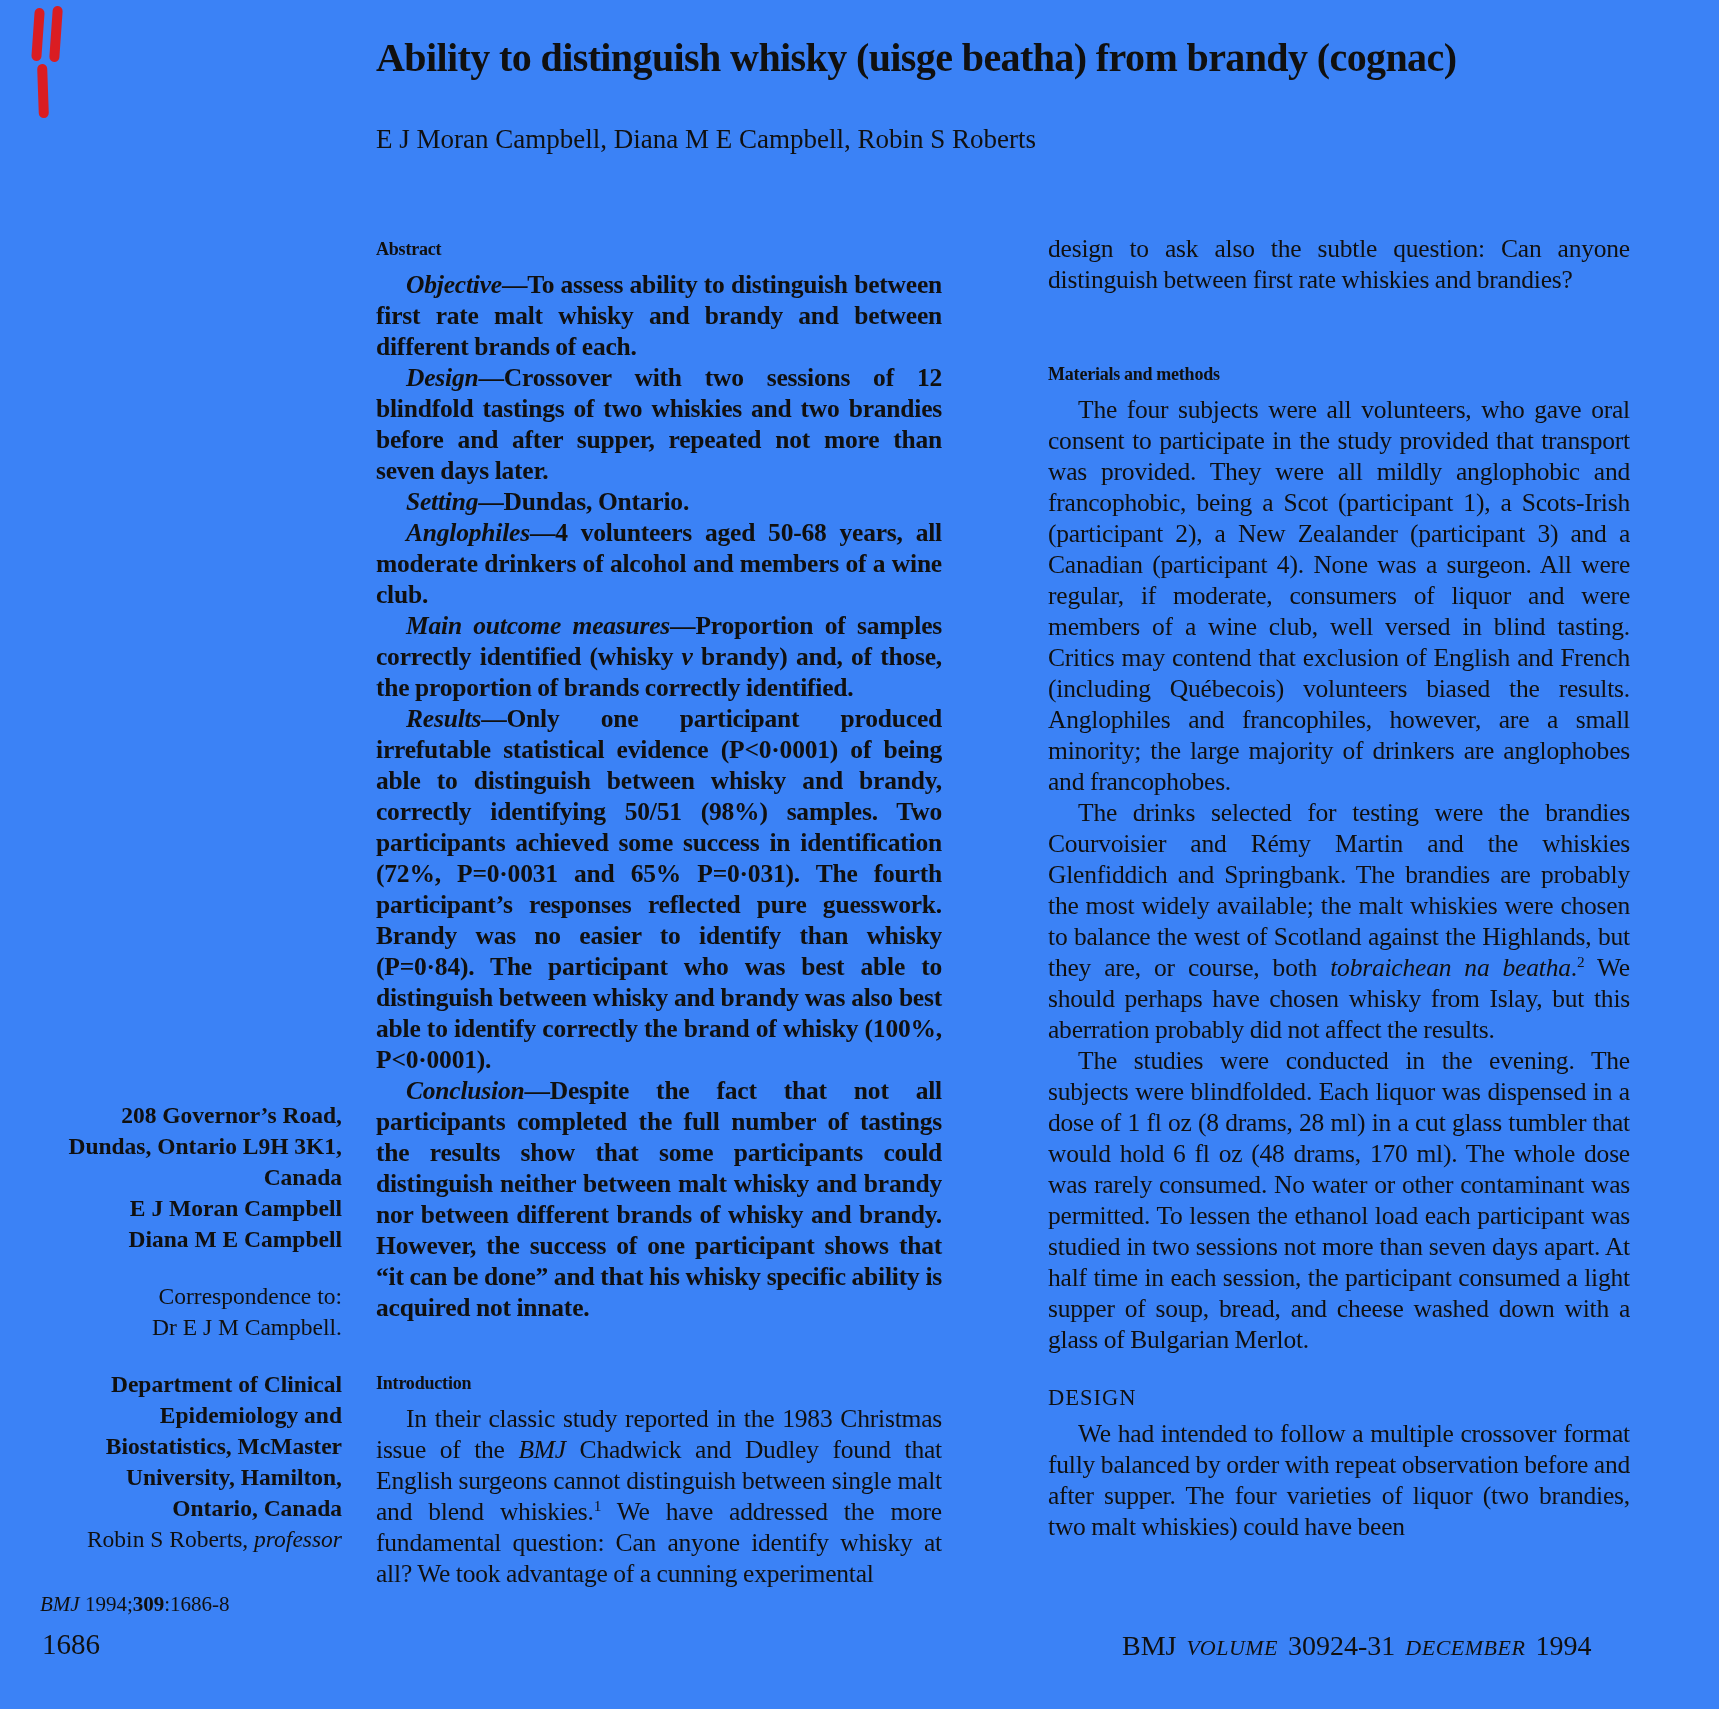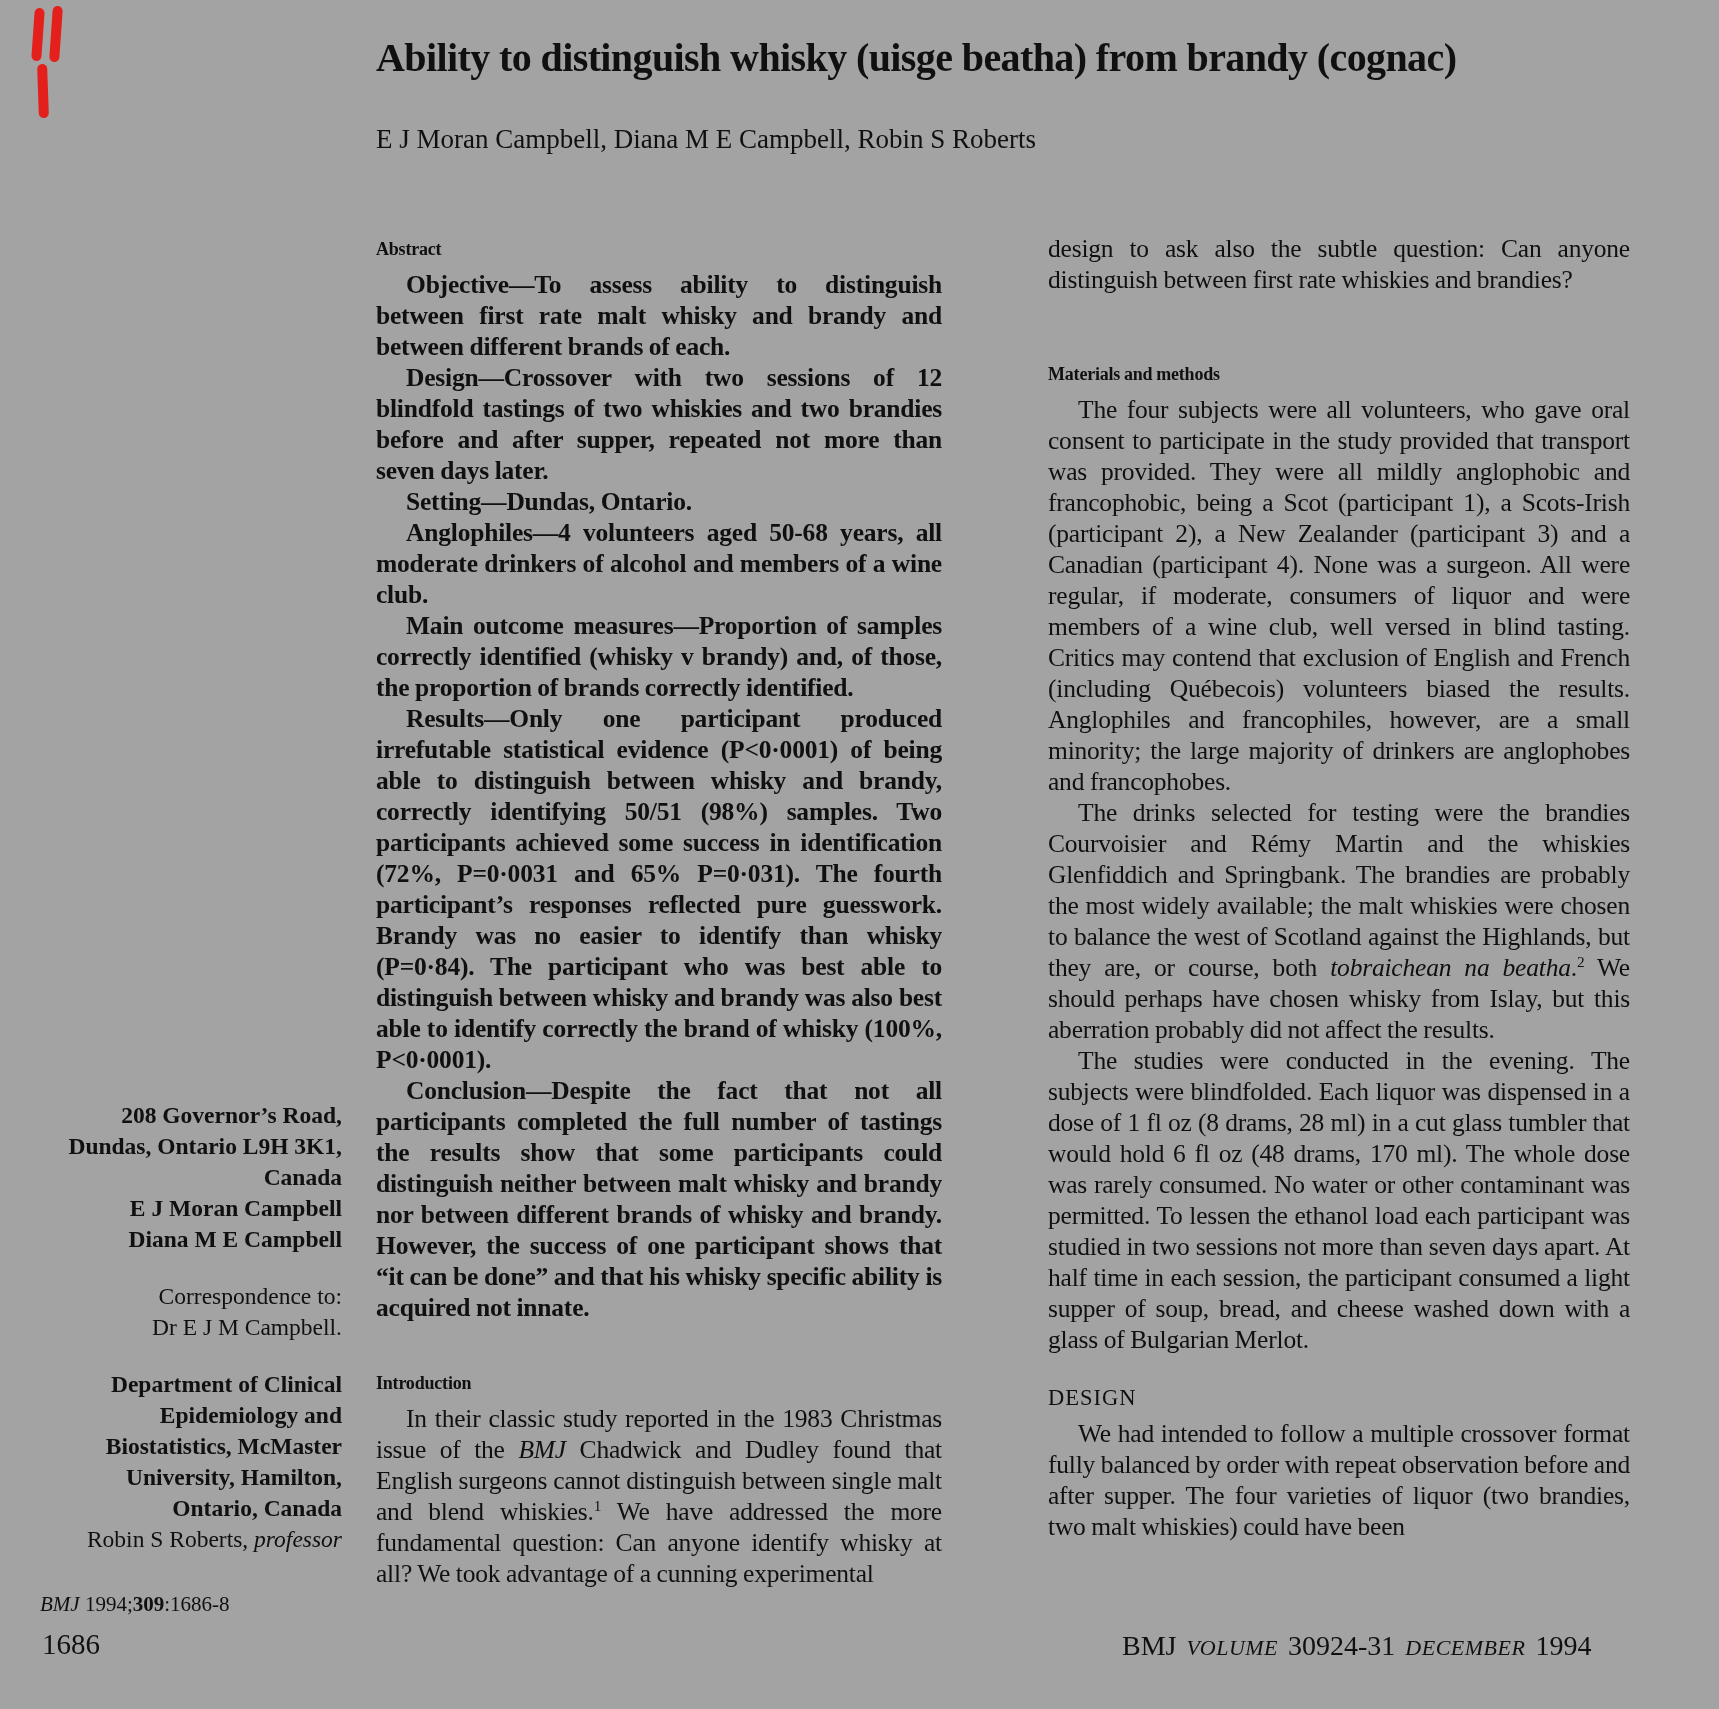--- a/index.html
+++ b/index.html
@@ -1,19 +1,19 @@
 <!DOCTYPE html>
 <html><head>
 <meta charset="utf-8">
 <style>
   html,body{margin:0;padding:0;background:#e8e8e8;}
   .page{
     position:relative;
     width:1719px;height:1709px;
-    background:#a3a3a3;
+    background:#3b82f6;
     color:#101010;
     font-family:"Liberation Serif","DejaVu Serif",serif;
     overflow:hidden;
   }
   .title{
     position:absolute;left:376px;top:34px;
     font-size:40px;font-weight:700;letter-spacing:-0.6px;white-space:nowrap;
     margin:0;
   }
   .authors{
@@ -40,21 +40,21 @@
   h2.intro-head{margin-top:44px;}
   h2.methods-head{margin-top:63px;}
   h3.subsect{
     font-size:22.5px;font-weight:400;letter-spacing:1px;
     margin:28px 0 5px 0;line-height:30px;
   }
   .abstract .para{font-weight:700;}
 
   .bd{font-weight:700;}
   .it{font-style:italic;}
-  .bi{font-weight:700;}
+  .bi{font-weight:700;font-style:italic;}
   sup.fn{font-size:60%;vertical-align:super;line-height:0;}
 
   .margin-aside{
     position:absolute;left:40px;top:1100px;width:302px;
     font-size:23.5px;line-height:31px;
   }
   .mblock{margin-bottom:26px;}
   .mline{text-align:right;}
   .mb .mline{font-weight:700;}
   .mblock .plain{font-weight:400;}

